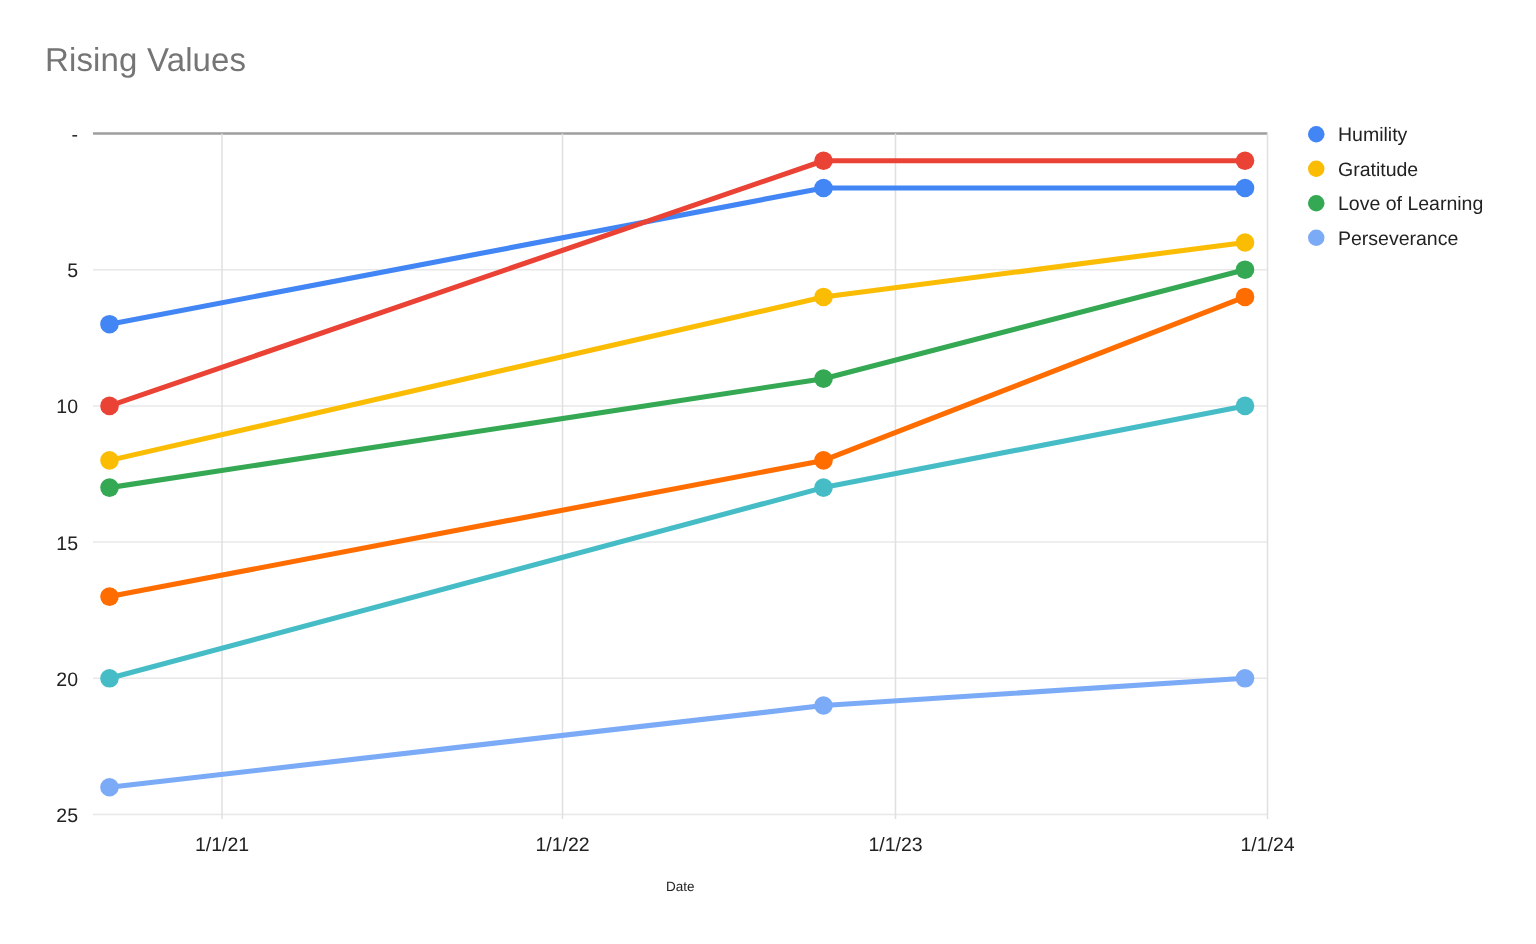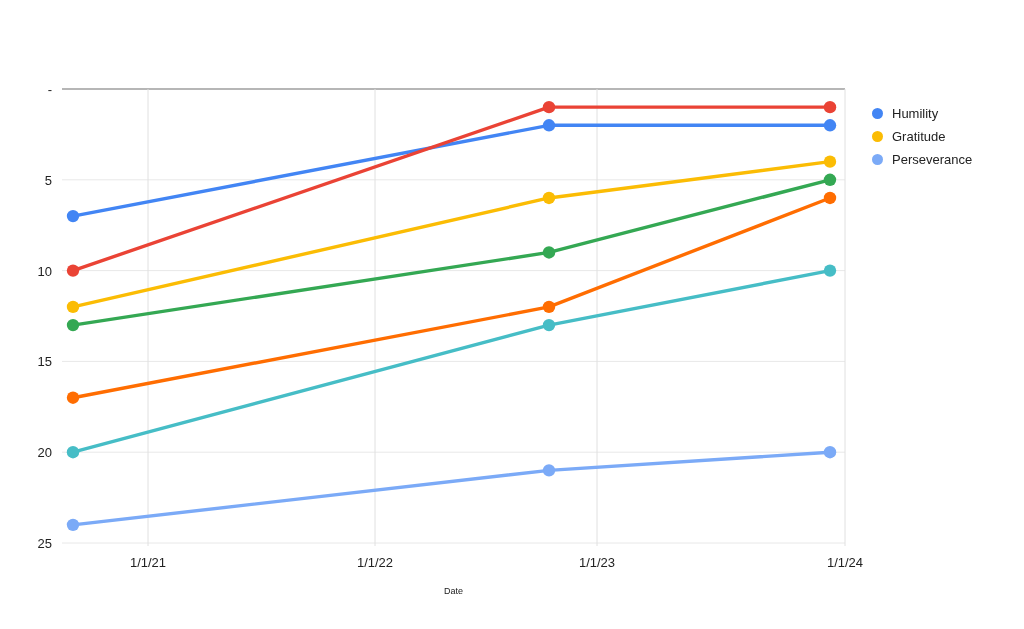--- a/index.html
+++ b/index.html
@@ -31,21 +31,20 @@
   #plot-svg {
     position: absolute;
     left: 0;
     top: 0;
   }
   #legend {
     position: absolute;
     left: 872px;
     top: 78px;
     width: 150px;
-    margin-top: 24px;
   }
   .legend-item {
     display: flex;
     align-items: center;
     height: 23px;
     margin-bottom: 0px;
   }
   .legend-swatch {
     width: 11px;
     height: 11px;
@@ -66,20 +65,21 @@
   .axis-title-text {
     font-size: 9px;
     fill: #222222;
   }
 </style>
 </head>
 <body>
 
 <div id="chart-root">
 
+  <div id="chart-title">Rising Values</div>
 
   <svg id="plot-svg" width="1024" height="629">
     <g id="grid-layer">
         <line x1="62" y1="89" x2="845" y2="89" stroke="#9e9e9e" stroke-width="1.6"></line>
         <line x1="62" y1="179.8" x2="845" y2="179.8" stroke="#e8e8e8" stroke-width="1"></line>
         <line x1="62" y1="270.6" x2="845" y2="270.6" stroke="#e8e8e8" stroke-width="1"></line>
         <line x1="62" y1="361.4" x2="845" y2="361.4" stroke="#e8e8e8" stroke-width="1"></line>
         <line x1="62" y1="452.2" x2="845" y2="452.2" stroke="#e8e8e8" stroke-width="1"></line>
         <line x1="62" y1="543" x2="845" y2="543" stroke="#e8e8e8" stroke-width="1"></line>
         <line x1="148" y1="89" x2="148" y2="546" stroke="#e0e0e0" stroke-width="1"></line>
@@ -151,18 +151,22 @@
   <div id="legend">
       <div class="legend-item">
         <span class="legend-swatch" style="background: rgb(66, 133, 244);"></span>
         <span class="legend-label">Humility</span>
       </div>
       <div class="legend-item">
         <span class="legend-swatch" style="background: rgb(251, 188, 4);"></span>
         <span class="legend-label">Gratitude</span>
       </div>
       <div class="legend-item">
+        <span class="legend-swatch" style="background: rgb(52, 168, 83);"></span>
+        <span class="legend-label">Love of Learning</span>
+      </div>
+      <div class="legend-item">
         <span class="legend-swatch" style="background: rgb(123, 170, 247);"></span>
         <span class="legend-label">Perseverance</span>
       </div>
     </div>
 
 </div>
 
 </body></html>

